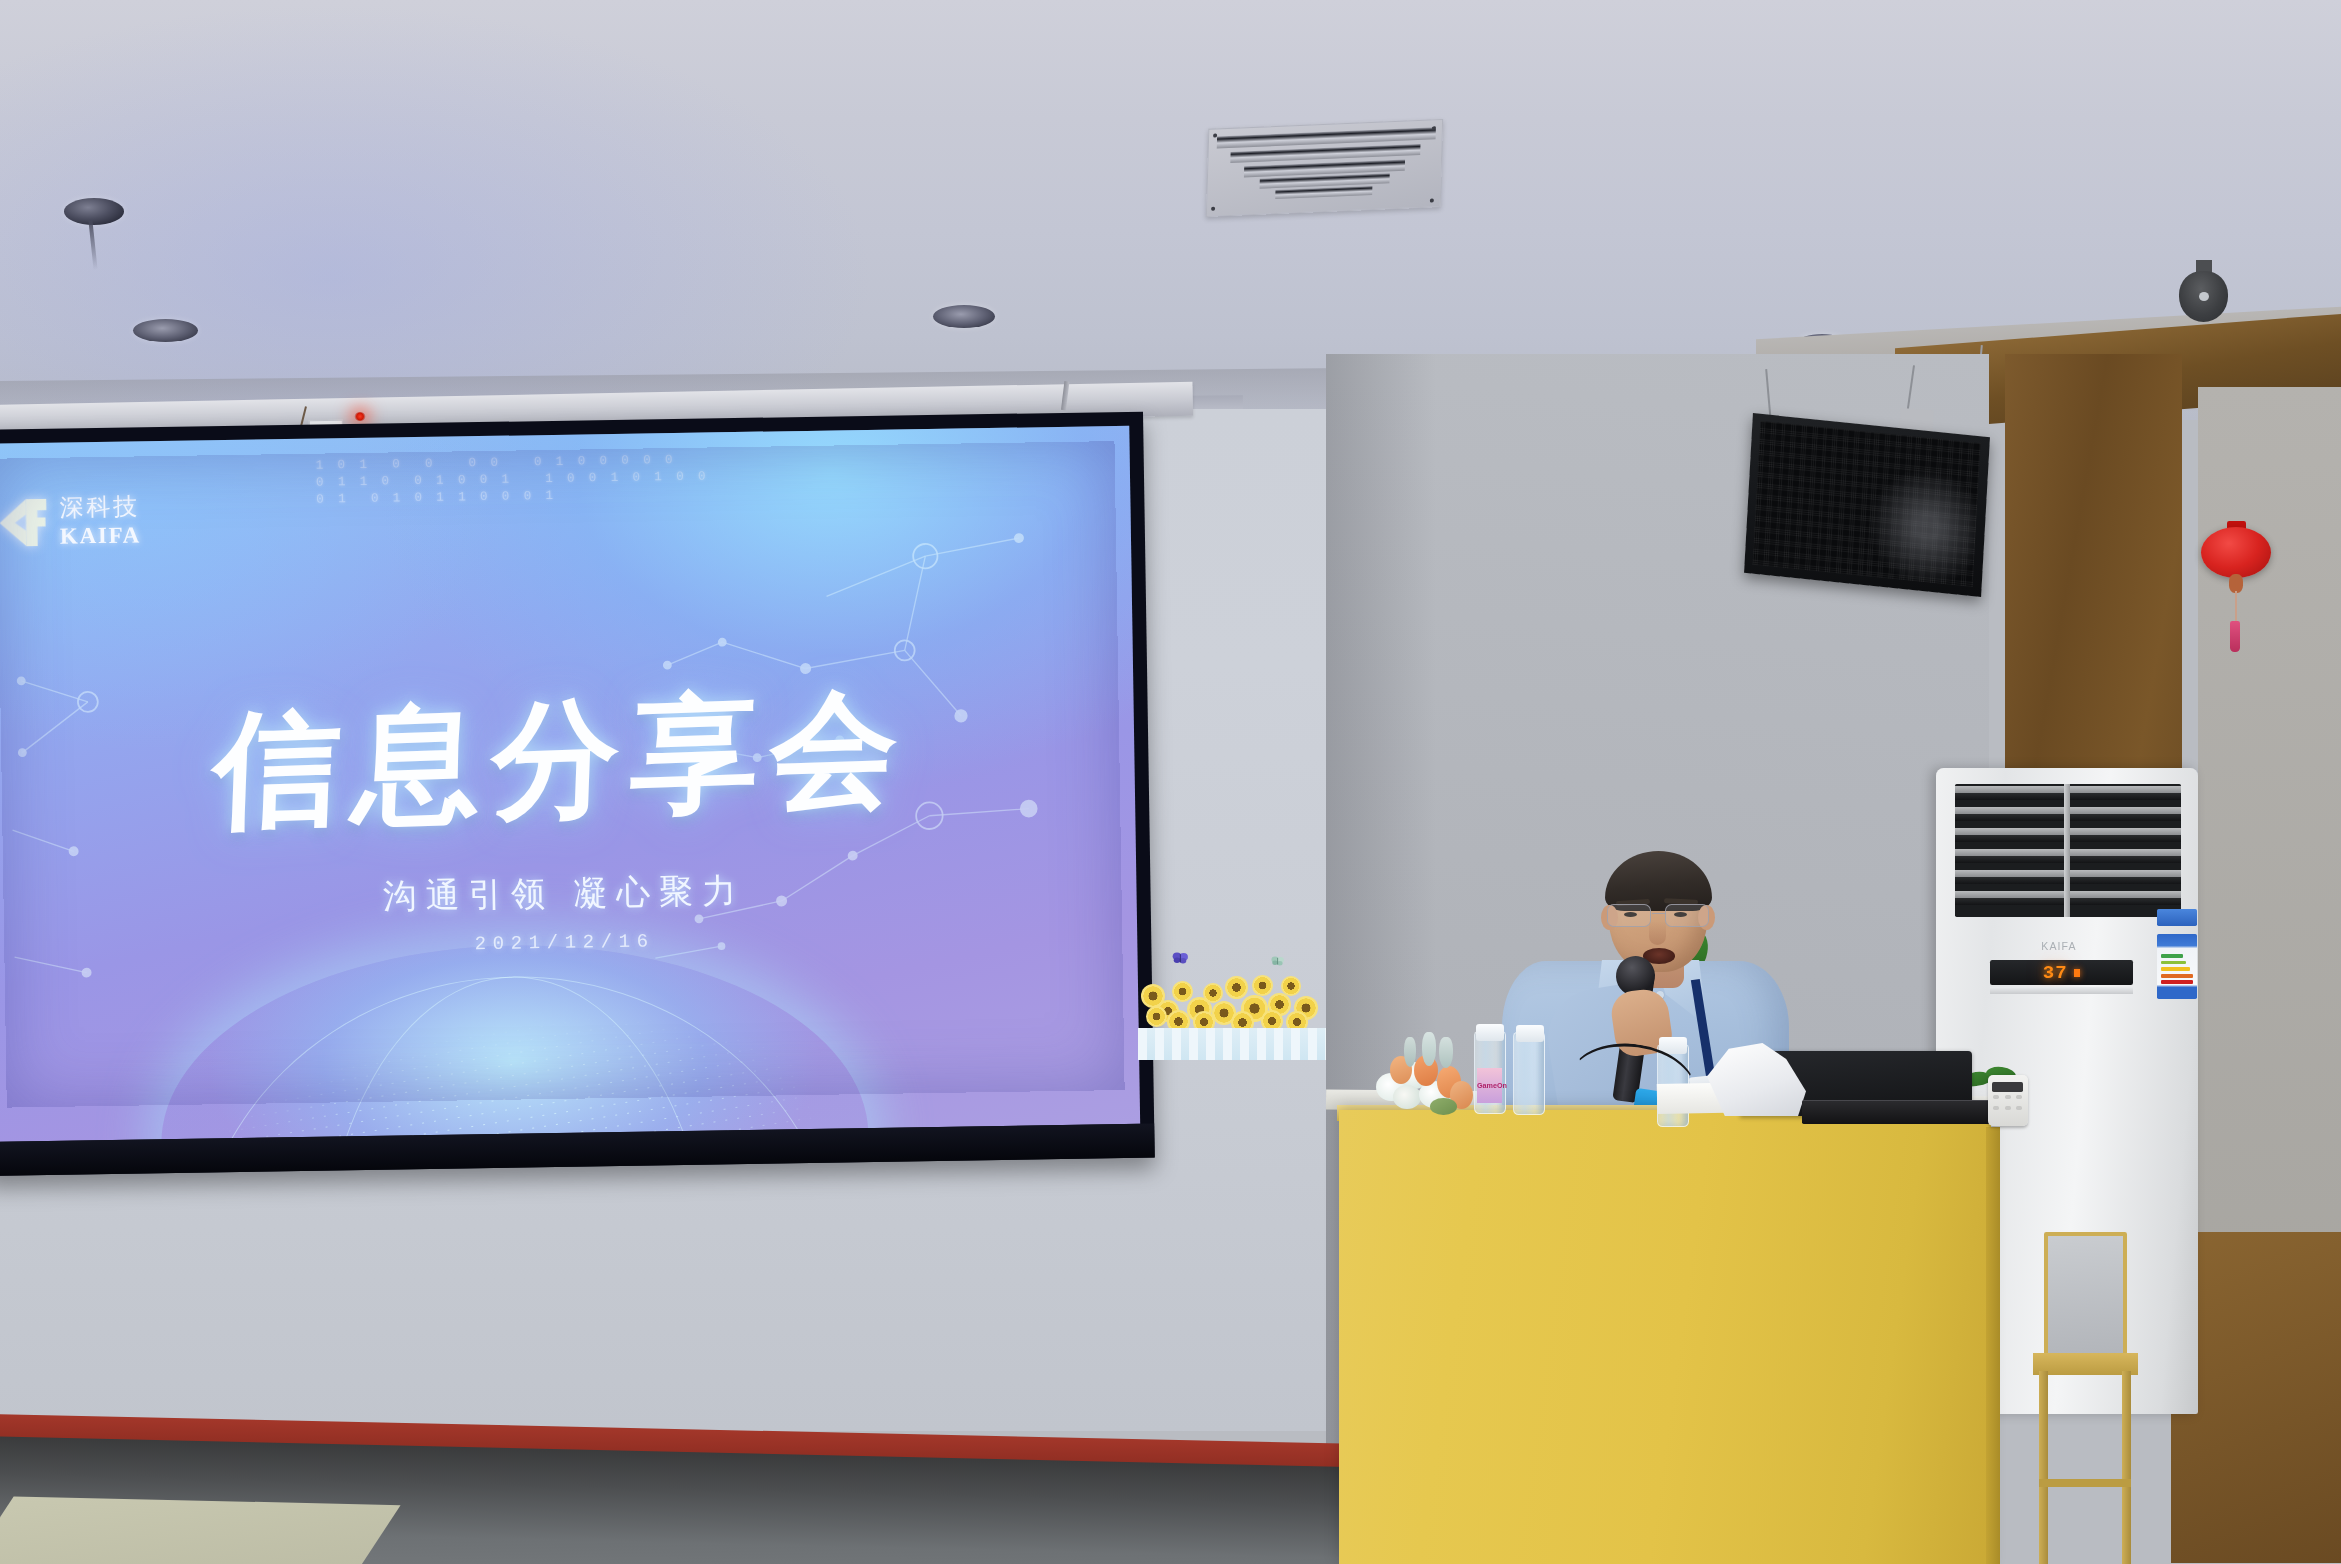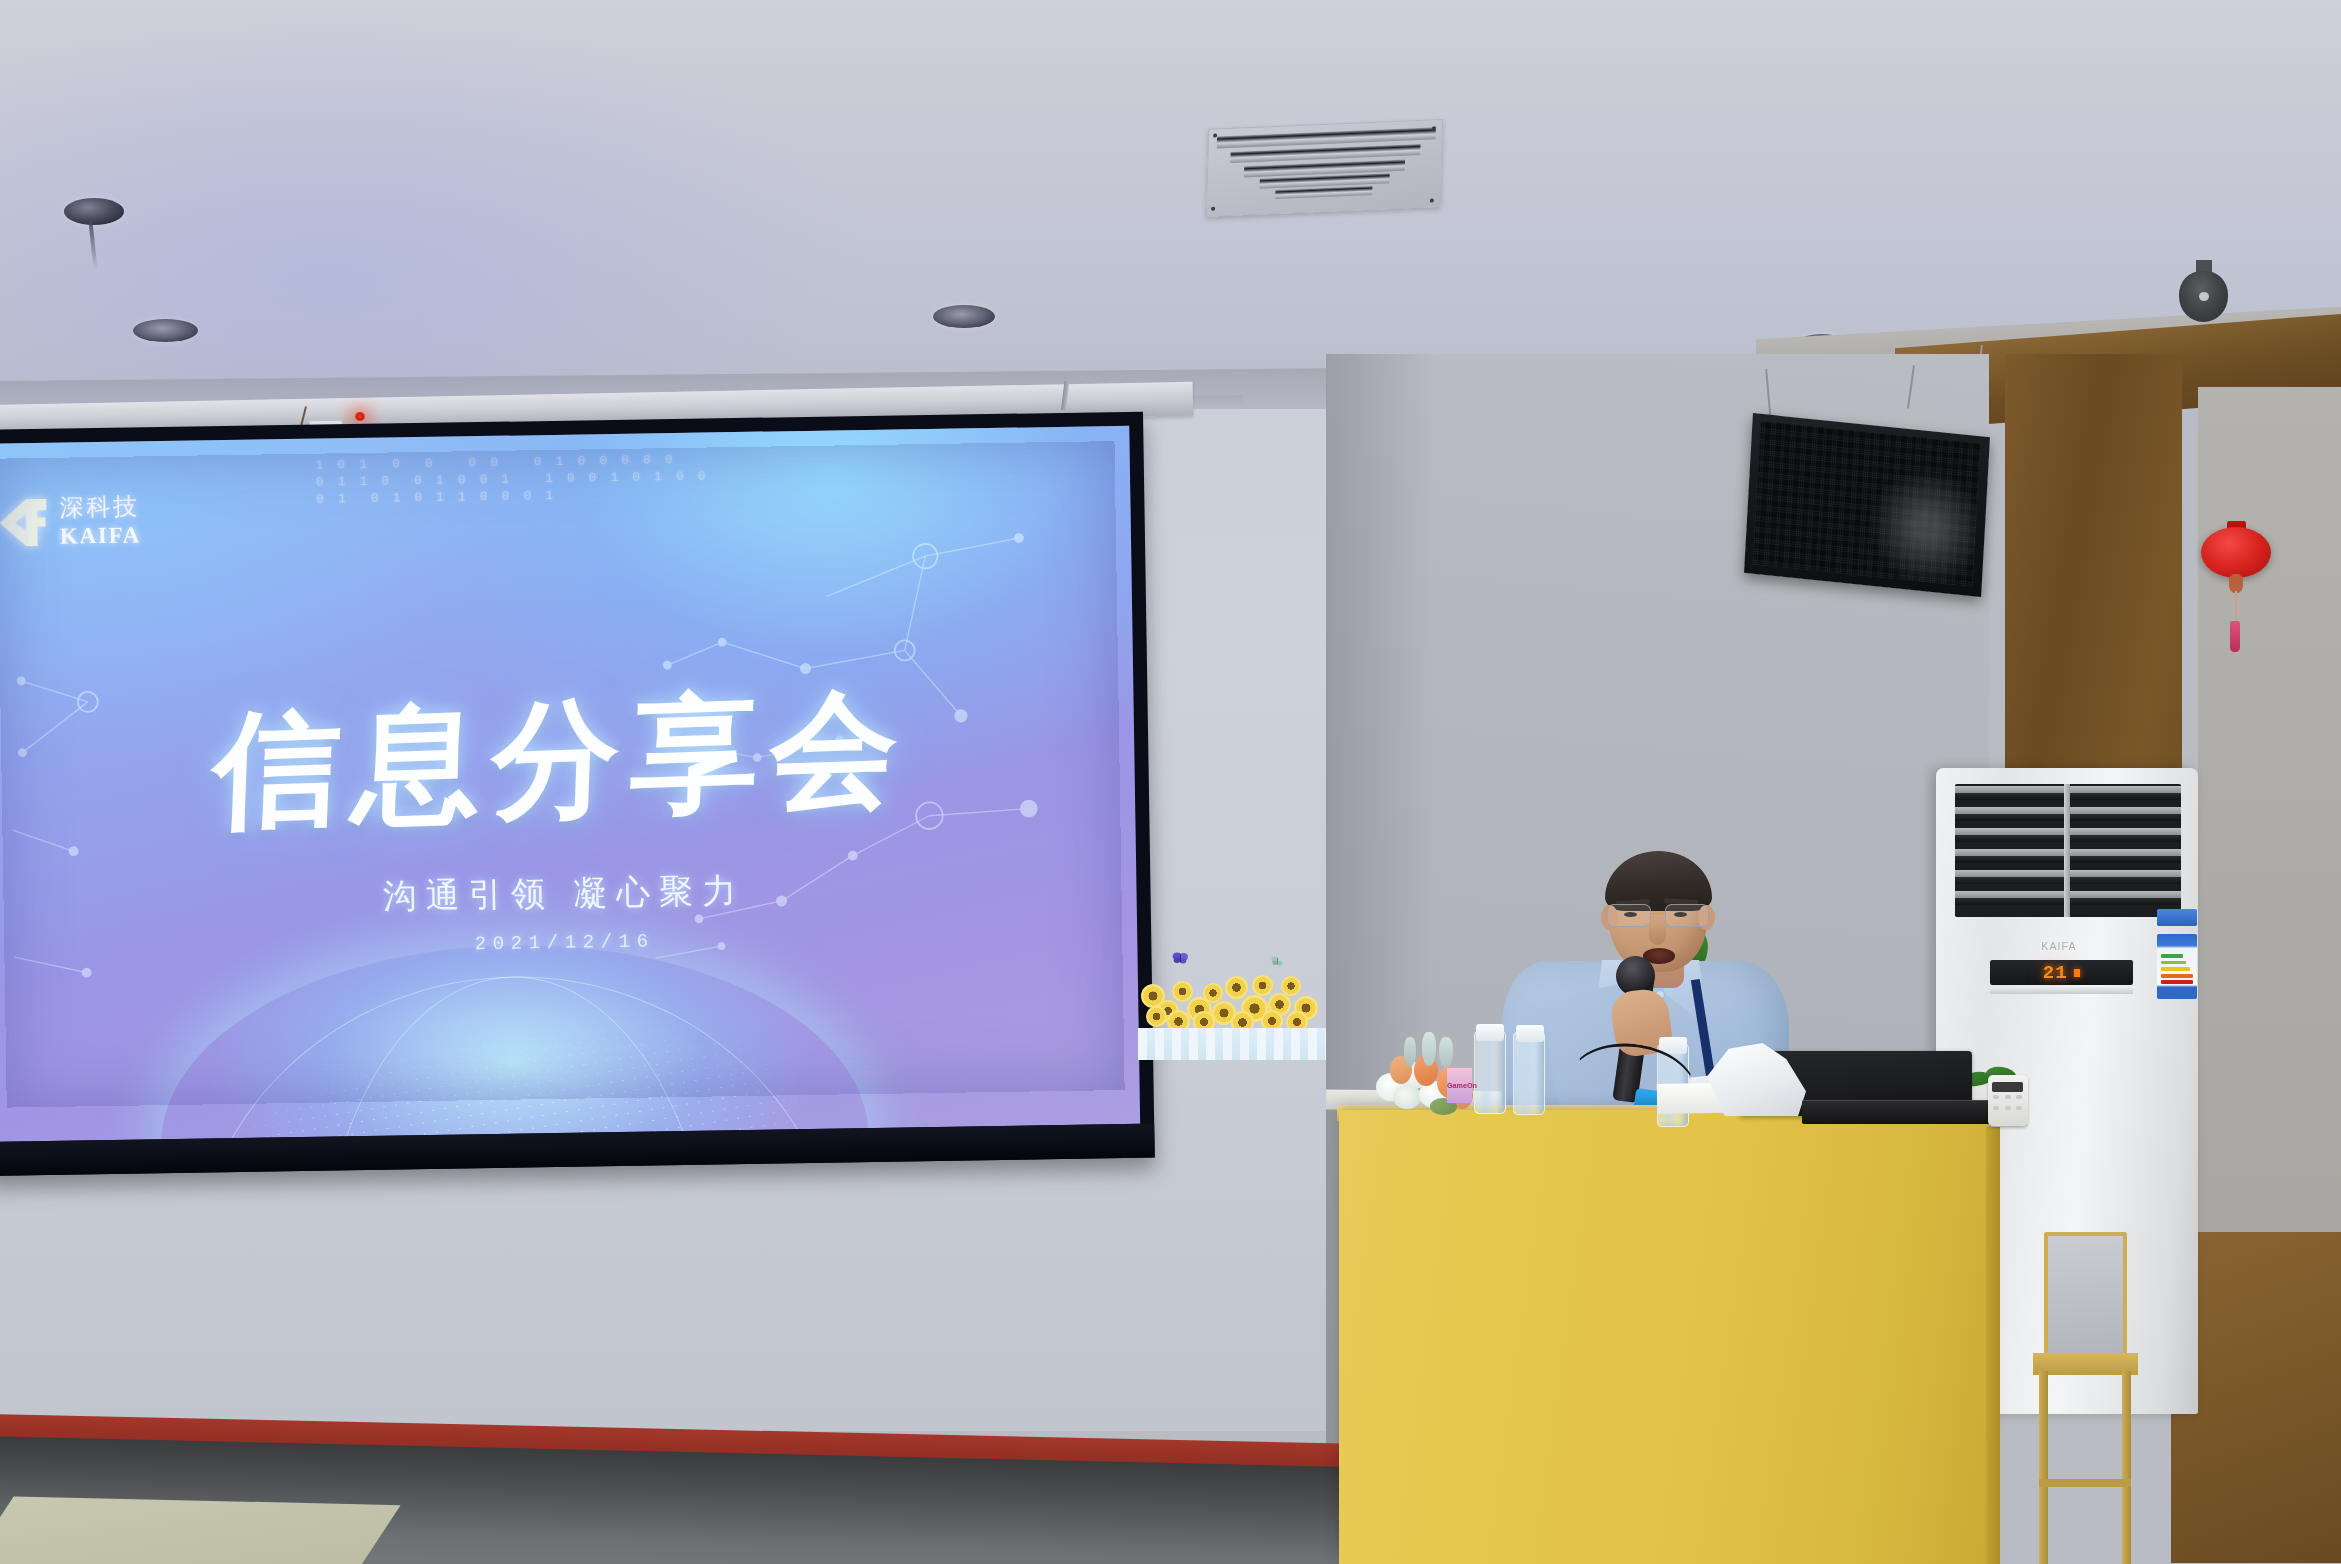--- a/index.html
+++ b/index.html
@@ -701,21 +701,21 @@
     <div class="ac-sticker"></div>
     <div class="ac-energy">
       <div class="ac-energy-bar" style="top:20px; width:22px; background:#3fa24a;"></div>
       <div class="ac-energy-bar" style="top:26.5px; width:25.4px; background:#8cc03a;"></div>
       <div class="ac-energy-bar" style="top:33px; width:29px; background:#f0c020;"></div>
       <div class="ac-energy-bar" style="top:40px; width:32px; background:#e06a22;"></div>
       <div class="ac-energy-bar" style="top:46px; width:32px; background:#cf2020;"></div>
     </div>
     <div class="ac-brand">KAIFA</div>
     <div class="ac-display">
-      <span class="ac-temp">21</span>
+      <span class="ac-temp">37</span>
       <span class="ac-ind"></span>
     </div>
     <div class="ac-strip"></div>
   </div>
 
   <div class="chair-back"></div>
   <div class="chair-seat"></div>
   <div class="chair-leg" style="left:2039px; top:1371px; height:193px;"></div>
   <div class="chair-leg" style="left:2122px; top:1371px; height:193px;"></div>
   <div class="chair-rung" style="left:2039px; top:1479px; width:92px;"></div>
@@ -777,21 +777,21 @@
     <div class="fl" style="left:16.6px; top:28px; width:22px; height:28px; background:linear-gradient(160deg,#f2b582,#dd8f58);"></div>
     <div class="fl" style="left:49px; top:4.4px;  width:14.4px; height:34px; border-radius:40% 40% 50% 50%; background:linear-gradient(180deg,#d8e4e2,#b4c8c4);"></div>
     <div class="fl" style="left:66px;top:8.8px; width:14.4px; height:31px; border-radius:40% 40% 50% 50%; background:linear-gradient(180deg,#d4e0de,#aec2be);"></div>
     <div class="fl" style="left:31px; top:8.8px; width:12px; height:30px; border-radius:40% 40% 50% 50%; background:linear-gradient(180deg,#d0dcd9,#aabebb);"></div>
     <div class="fl" style="left:77px;top:53px; width:23px; height:28px; background:linear-gradient(150deg,#efb483,#d9874e);"></div>
     <div class="fl" style="left:57px;top:70px;width:26.5px; height:16.6px; background:linear-gradient(150deg,#8fae6b,#6e8f4e);"></div>
   </div>
 
   <div class="bottle" style="left:1474px; top:1031px;"></div>
   <div class="bottle-cap" style="left:1476px; top:1024px;"></div>
-  <div class="bottle-label" style="left:1447px; top:1068px;">GameOn</div>
+  <div class="bottle-label" style="left:1477px; top:1068px;">GameOn</div>
 
   <div class="bottle" style="left:1513px; top:1032px;"></div>
   <div class="bottle-cap" style="left:1516px; top:1025px;"></div>
 
   <div class="bottle" style="left:1657px; top:1044px;"></div>
   <div class="bottle-cap" style="left:1659px; top:1037px;"></div>
 
   <div class="paper"></div>
 
   <div class="laptop"></div>

